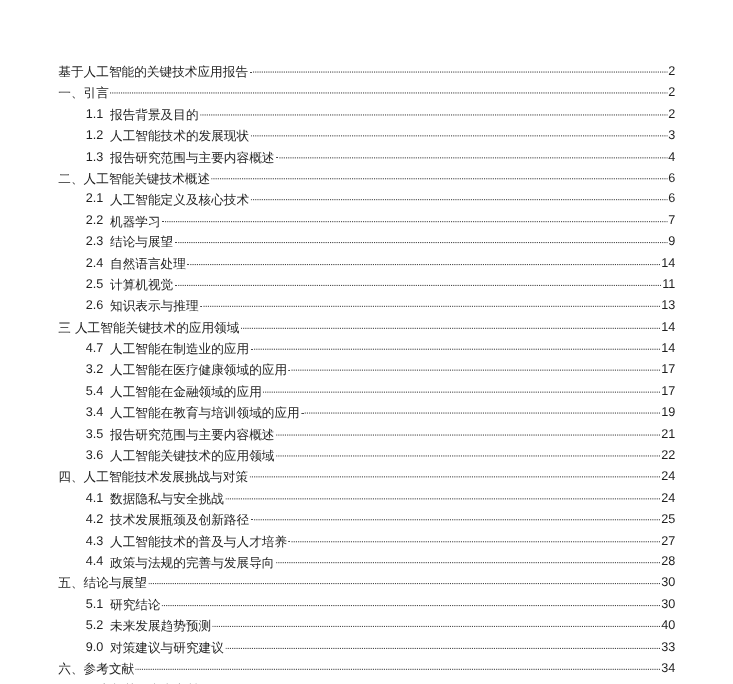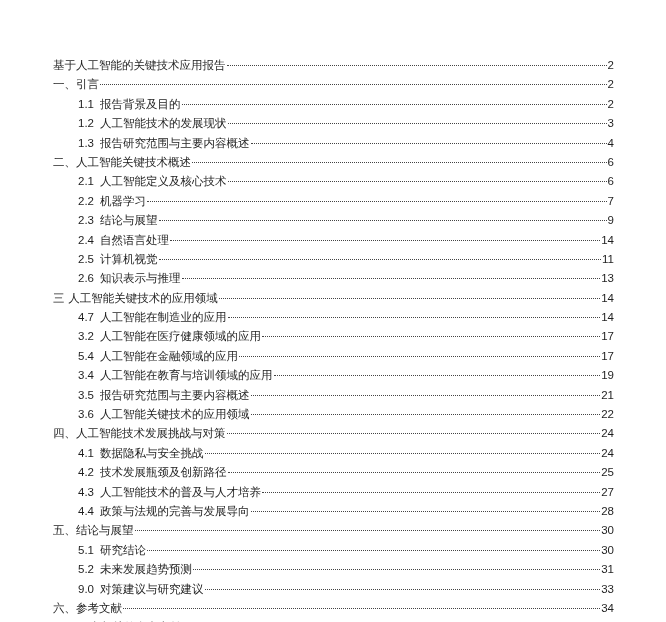--- a/index.html
+++ b/index.html
@@ -247,21 +247,21 @@
     <span class="toc-num">5.1</span>
     <span class="toc-title">研究结论</span>
     <span class="toc-dots"></span>
     <span class="toc-page">30</span>
   </div>
 
   <div class="toc-row level-2">
     <span class="toc-num">5.2</span>
     <span class="toc-title">未来发展趋势预测</span>
     <span class="toc-dots"></span>
-    <span class="toc-page">31</span>
+    <span class="toc-page">40</span>
   </div>
 
   <div class="toc-row level-2">
     <span class="toc-num">9.0</span>
     <span class="toc-title">对策建议与研究建议</span>
     <span class="toc-dots"></span>
     <span class="toc-page">33</span>
   </div>
 
   <div class="toc-row level-1">

